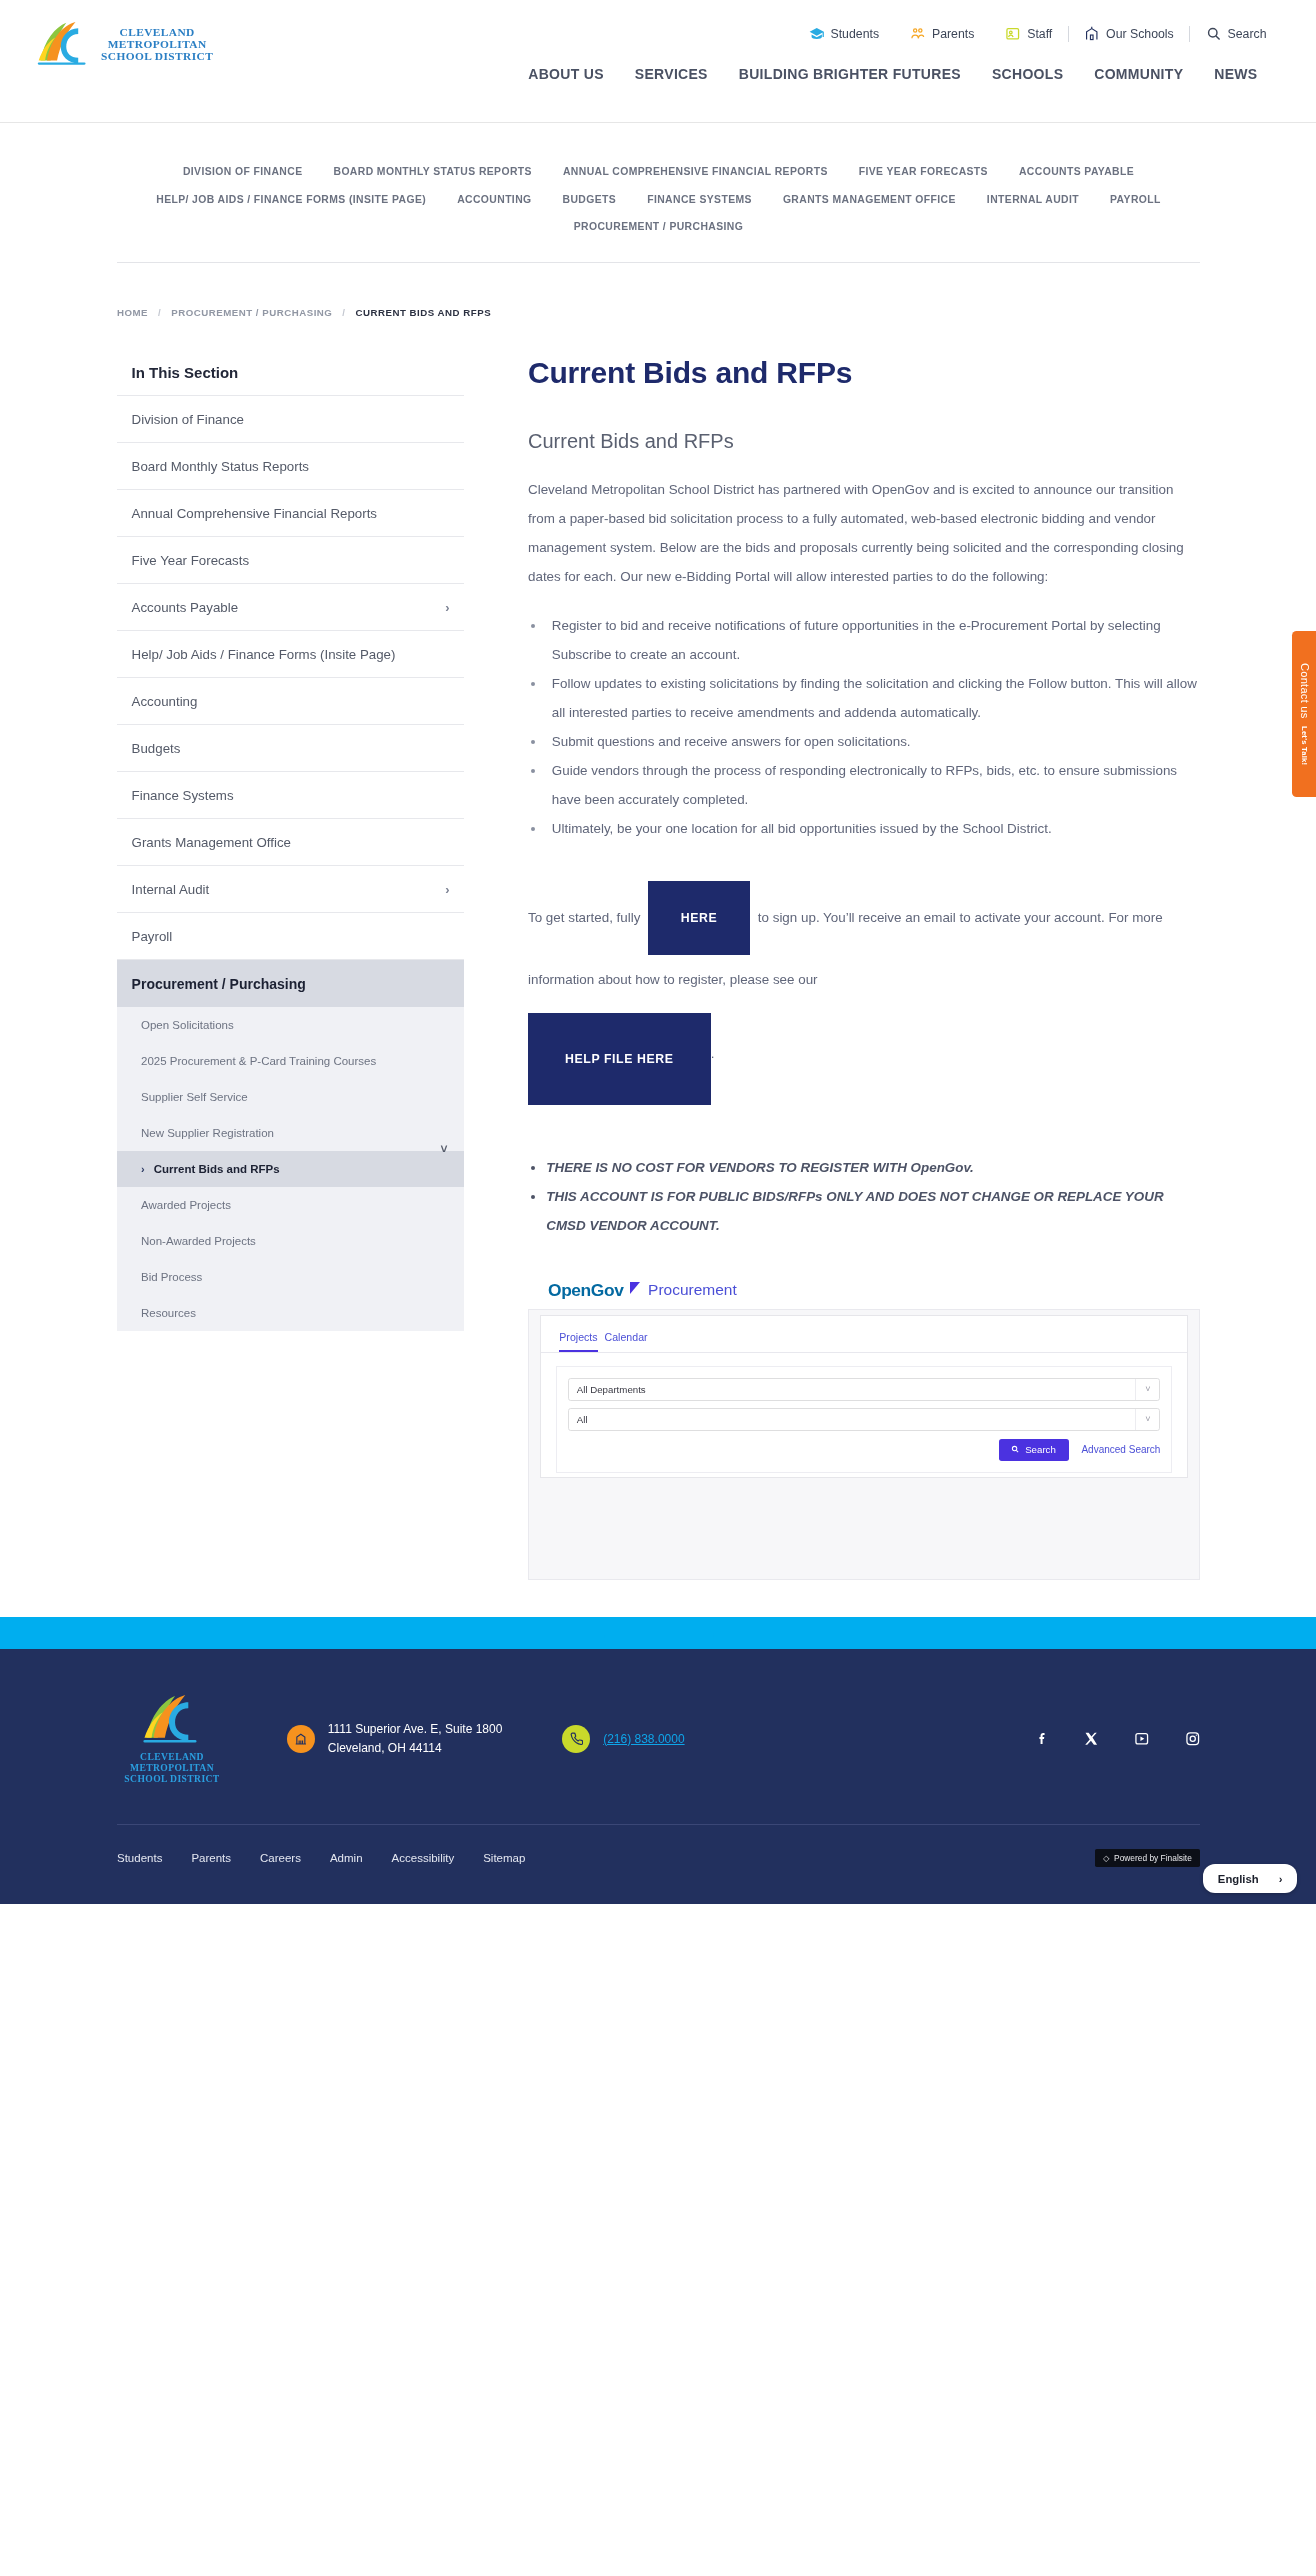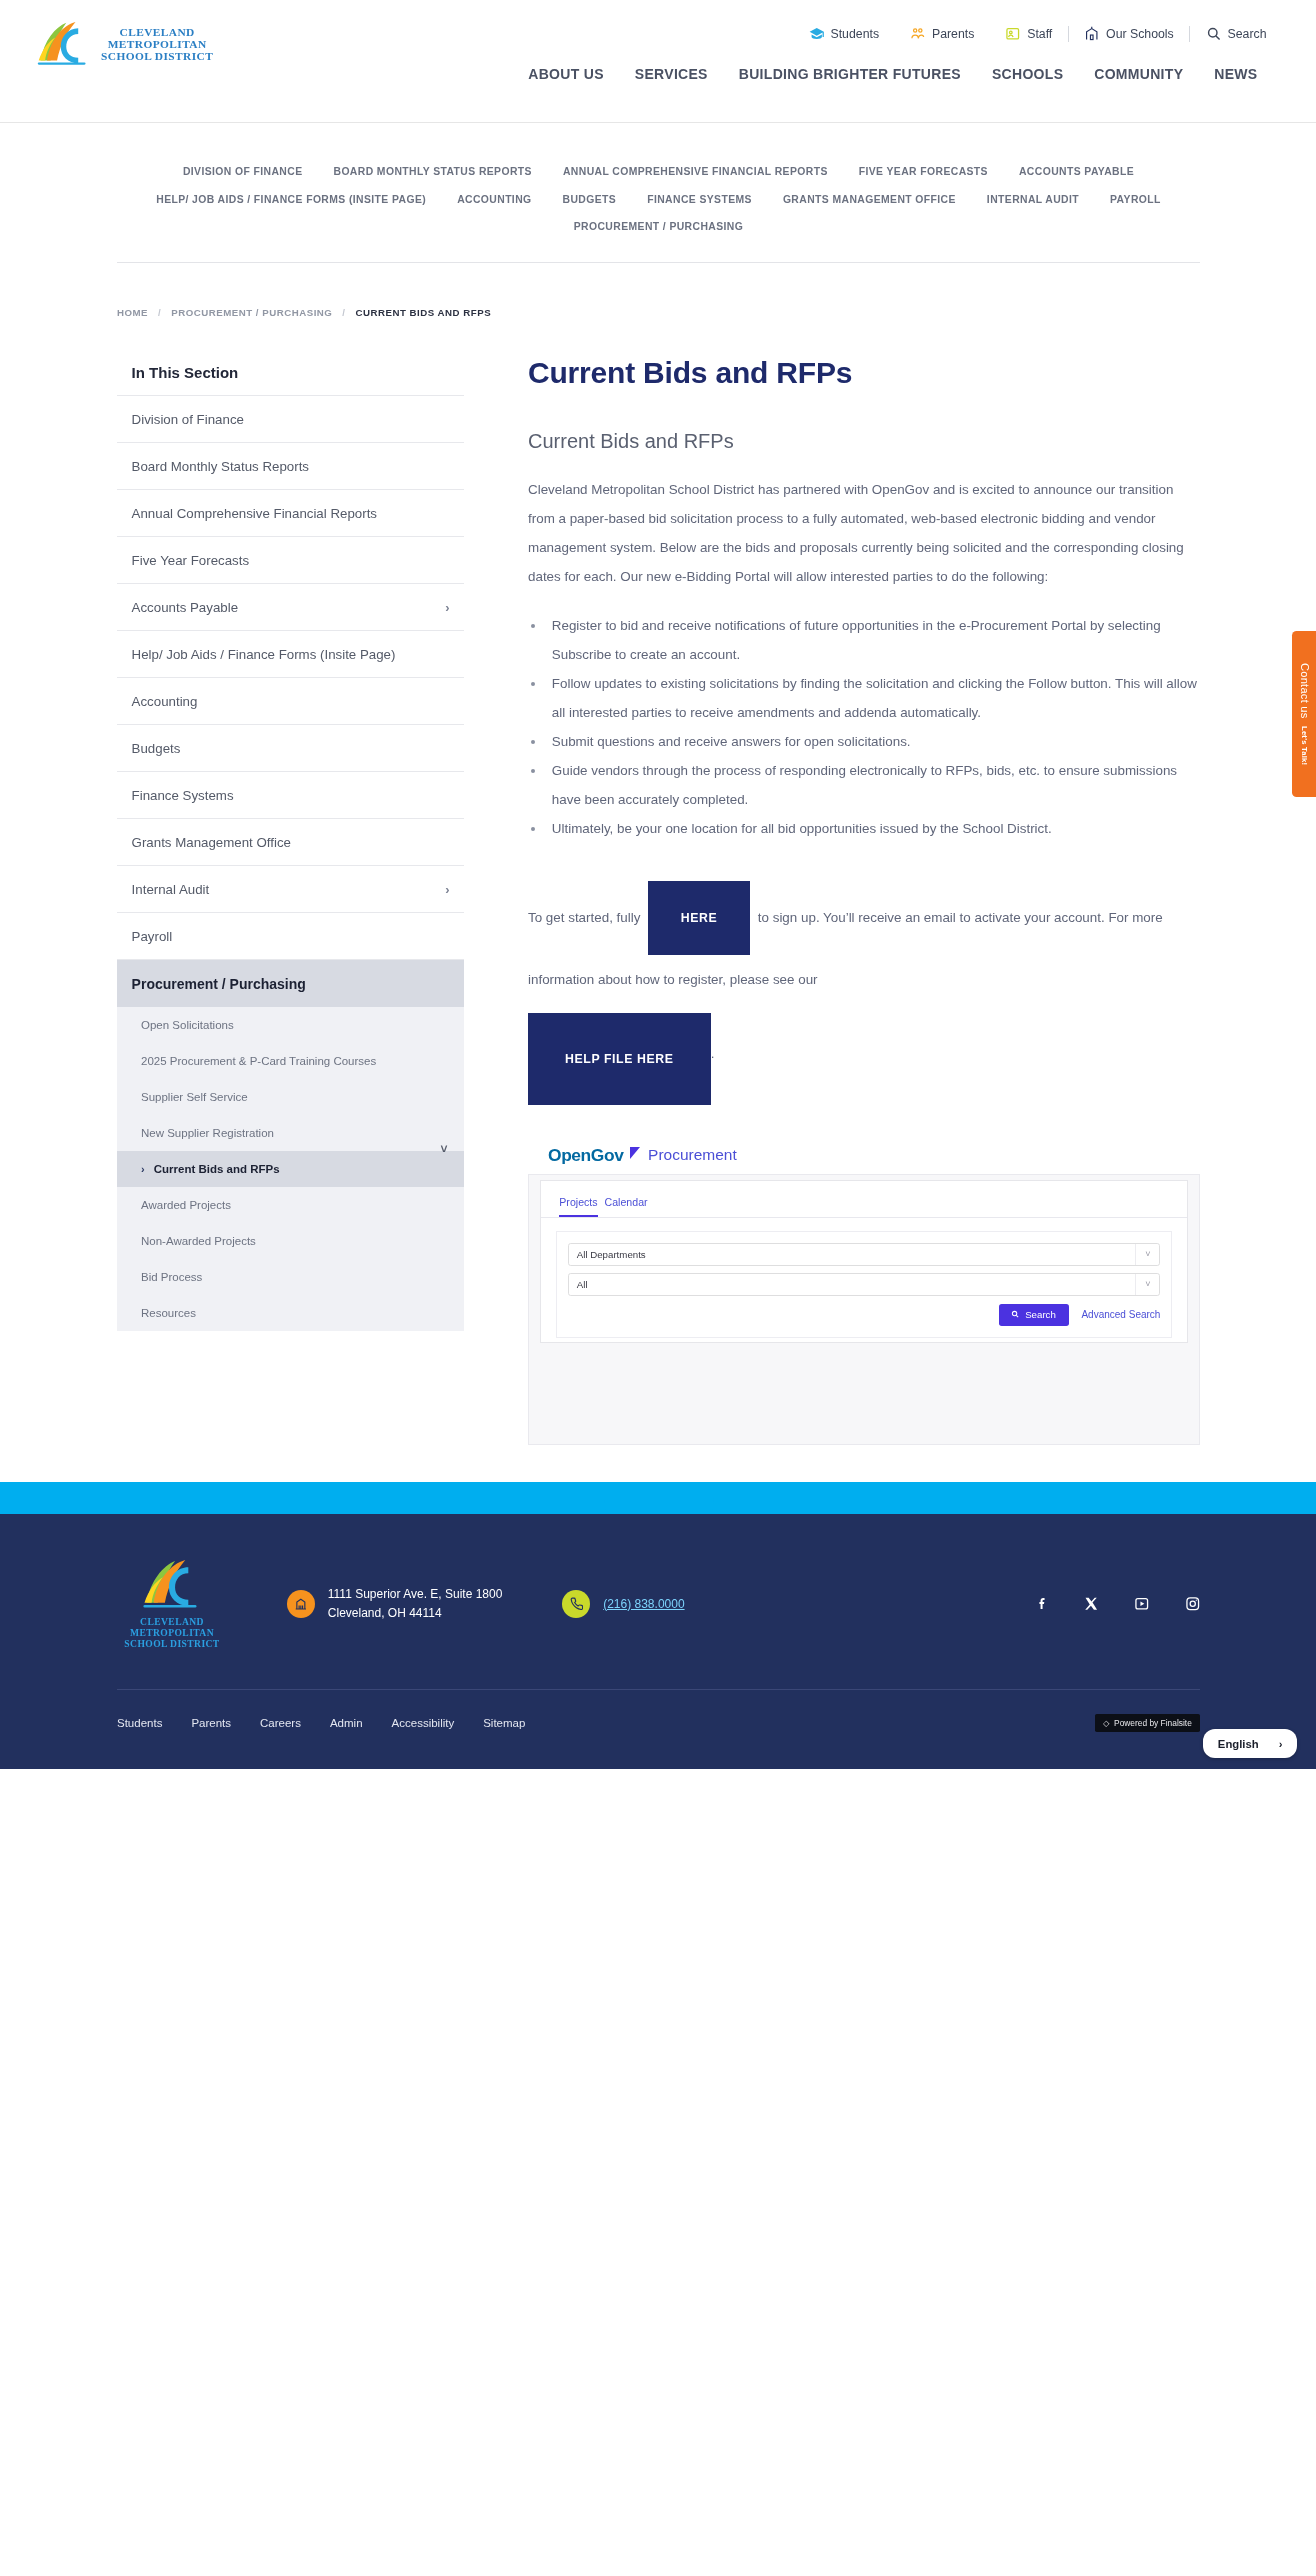--- a/index.html
+++ b/index.html
@@ -275,21 +275,21 @@
   .f-logo .logo-text { color: #2b9fe0; font-size: 9.6px; line-height: 11px; margin-top: 2.7px; }
   .f-block { display: flex; align-items: center; gap: 12.8px; margin-left: 60px; }
   .f-bubble {
     width: 28px; height: 28px; border-radius: 50%;
     display: flex; align-items: center; justify-content: center;
     flex: 0 0 28px;
   }
   .f-bubble.orange { background: #f6921e; }
   .f-bubble.green { background: #c9d92b; }
   .f-addr { color: #fff; font-size: 12px; line-height: 19px; }
-  .f-phone { color: #7dd3fc; font-size: 12px; }
+  .f-phone { color: #0ea5e9; font-size: 12px; }
   .f-social { margin-left: auto; display: flex; align-items: center; gap: 35px; }
   .f-social span { color: #fff; display: inline-flex; }
   .footer-div { border-top: 0.9px solid #3b4776; margin-top: 40px; }
   .footer-bottom {
     display: flex; align-items: center;
     padding: 24px 0 37px 0;
   }
   .footer-bottom a {
     color: #e4e7f1; font-size: 11.5px; text-decoration: none; margin-right: 29px;
   }
@@ -541,20 +541,24 @@
     </ul>
 
     <div class="cta-para">
       <span>To get started, fully</span>
       <a class="btn-navy" href="#">HERE</a>
       <span>to sign up. You’ll receive an email to activate your account. For more information about how to register, please see our</span>
       <br>
       <a class="btn-navy block" href="#">HELP FILE HERE</a><span>.</span>
     </div>
 
+    <ul class="italic-notes">
+      <li>THERE IS NO COST FOR VENDORS TO REGISTER WITH OpenGov.</li>
+      <li>THIS ACCOUNT IS FOR PUBLIC BIDS/RFPs ONLY AND DOES NOT CHANGE OR REPLACE YOUR CMSD VENDOR ACCOUNT.</li>
+    </ul>
 
     <div class="og-wrap">
       <div class="og-head">
         <span class="og-logo">OpenGov</span>
         <span class="og-caret"></span>
         <span class="og-sub">Procurement</span>
       </div>
       <div class="og-frame">
         <div class="og-card">
           <div class="og-tabs">

